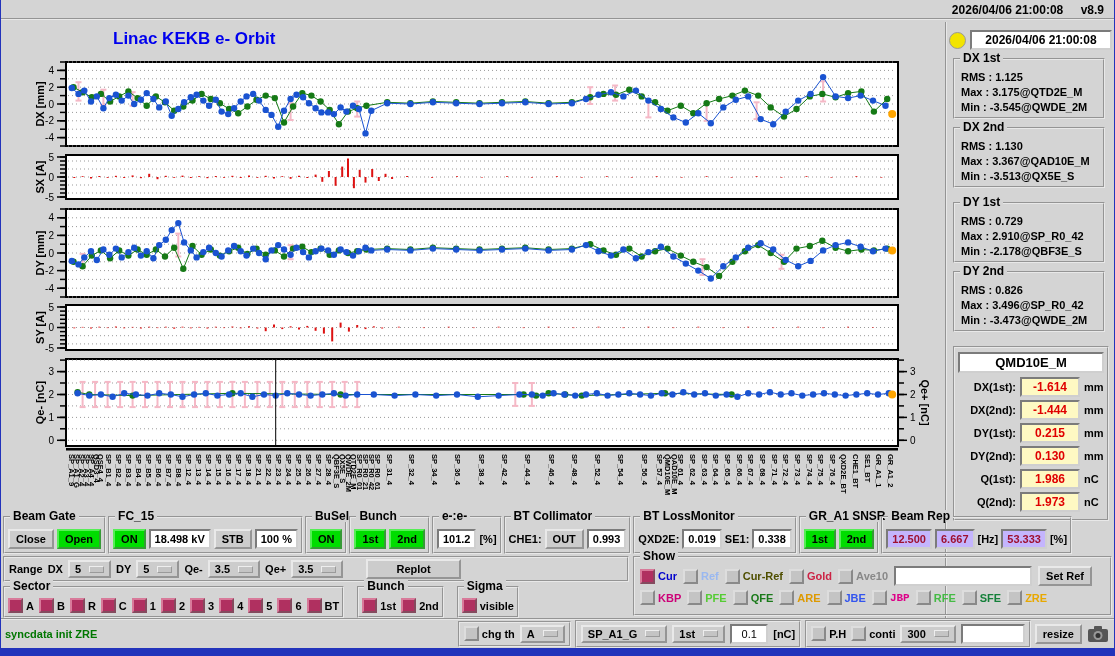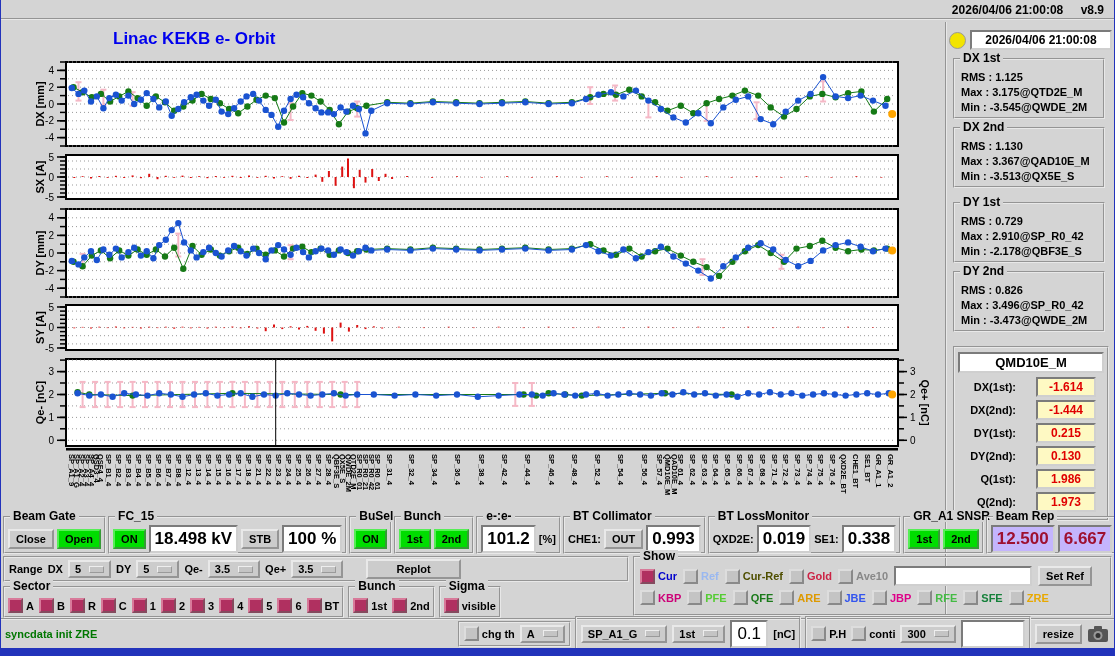--- a/index.html
+++ b/index.html
@@ -19,38 +19,38 @@
   .daterow{display:flex;align-items:center;margin-bottom:6px;}
   .led{width:15px;height:15px;border-radius:50%;background:#f2e400;border:1px solid #999;margin:0 4px 0 -4px;flex:none;}
   .datefld{flex:1;border:2px inset #cfcfcf;background:#fff;font-weight:bold;font-size:12px;text-align:center;padding:1px 0;}
   .grp{position:relative;border:2px groove #e8e8e8;}
   .glabel{position:absolute;top:-8px;left:5px;background:#d4d4d4;padding:0 3px;font-weight:bold;font-size:12px;line-height:12px;white-space:nowrap;}
   .stat{margin:8px 0 2px 0;padding:8px 2px 4px 4px;width:152px;box-sizing:border-box;}
   .stat.sp{margin-top:14px;}
   .sline{font-weight:bold;font-size:11px;margin:3px 0 0 2px;white-space:nowrap;}
   .qbox{margin-top:14px;border:2px groove #e8e8e8;padding:4px 3px;width:156px;box-sizing:border-box;}
   .qtitle{border:2px inset #cfcfcf;background:#fff;font-weight:bold;font-size:13px;text-align:center;padding:1px 0;margin-bottom:4px;}
-  .qrow{display:flex;align-items:center;margin:3px 0;gap:16px;}
+  .qrow{display:flex;align-items:center;margin:3px 0;}
   .qlabel{width:58px;text-align:right;font-weight:bold;font-size:11px;flex:none;}
   .qval{width:56px;border:2px inset #cfcfcf;background:#fef9c3;color:#e00000;font-weight:bold;font-size:12px;text-align:center;margin:0 4px;padding:1px 0;flex:none;}
   .qunit{font-weight:bold;font-size:11px;}
   
   .row1{position:absolute;top:516px;left:2px;right:2px;display:flex;gap:2px;}
   .grp2{position:relative;border:2px groove #e8e8e8;padding:10px 3px 3px 3px;display:flex;align-items:center;gap:3px;height:38px;box-sizing:border-box;}
   .btn{border:2px outset #e9e9e9;background:#ccc;font-weight:bold;font-size:11px;padding:2px 6px;white-space:nowrap;text-align:center;}
   .btn.green{background:#00dd00;border-color:#55ee55;}
-  .fld{border:2px inset #cfcfcf;background:#fff;font-weight:bold;font-size:17px;padding:2px 4px;white-space:nowrap;text-align:center;}
+  .fld{border:2px inset #cfcfcf;background:#fff;font-weight:bold;font-size:11px;padding:2px 4px;white-space:nowrap;text-align:center;}
   .fld.pink{background:#c4b5fd;color:#9e1030;}
   .slabel{font-weight:bold;font-size:11px;white-space:nowrap;}
   .row2{position:absolute;top:556px;left:2px;right:2px;display:flex;align-items:flex-start;gap:4px;}
   .leftcol{width:626px;flex:none;}
   .rangebar{border:2px groove #e8e8e8;display:flex;align-items:center;gap:5px;padding:2px 4px;height:26px;box-sizing:border-box;}
   .dd{border:2px outset #e9e9e9;background:#ccc;font-weight:bold;font-size:11px;padding:1px 5px;display:flex;align-items:center;gap:8px;white-space:nowrap;}
   .ddbar{width:13px;height:5px;border:1px outset #eee;background:#c4c4c4;}
-  .secrow{display:flex;gap:4px;margin-top:4px;}
+  .secrow{display:flex;gap:13px;margin-top:4px;}
   .ck{display:flex;align-items:center;gap:3px;}
   .cb{width:11px;height:11px;border:2px outset #ddd;background:#c4c4c4;flex:none;}
   .cb.on{background:#b03060;border-color:#d87a9a;}
   .cklab{font-weight:bold;font-size:11px;white-space:nowrap;}
   .showbox{position:relative;border:2px groove #e8e8e8;flex:1;padding:8px 4px 3px 5px;height:60px;box-sizing:border-box;}
   .showrow{display:flex;align-items:center;gap:6px;margin-bottom:4px;}
   .refinput{width:128px;border:2px inset #cfcfcf;background:#fff;font-size:11px;padding:1px 3px;height:14px;}
   
   .sbar{position:absolute;top:618px;left:0;right:0;height:29px;border-top:2px groove #e8e8e8;
         display:flex;align-items:center;padding:0 4px;box-sizing:border-box;gap:4px;}
@@ -1203,21 +1203,21 @@
         <span class="ck">
             <span class="cb"></span>
             <span class="cklab" style="color: rgb(221, 153, 0);">ARE</span>
           </span>
         <span class="ck">
             <span class="cb"></span>
             <span class="cklab" style="color: rgb(51, 85, 238);">JBE</span>
           </span>
         <span class="ck">
             <span class="cb"></span>
-            <span class="cklab" style="color: rgb(221, 0, 136);">JBP</span>
+            <span class="cklab" style="color: rgb(221, 0, 136); font-family: Liberation Mono, monospace;">JBP</span>
           </span>
         <span class="ck">
             <span class="cb"></span>
             <span class="cklab" style="color: rgb(68, 187, 68);">RFE</span>
           </span>
         <span class="ck">
             <span class="cb"></span>
             <span class="cklab" style="color: rgb(21, 128, 58);">SFE</span>
           </span>
         <span class="ck">

